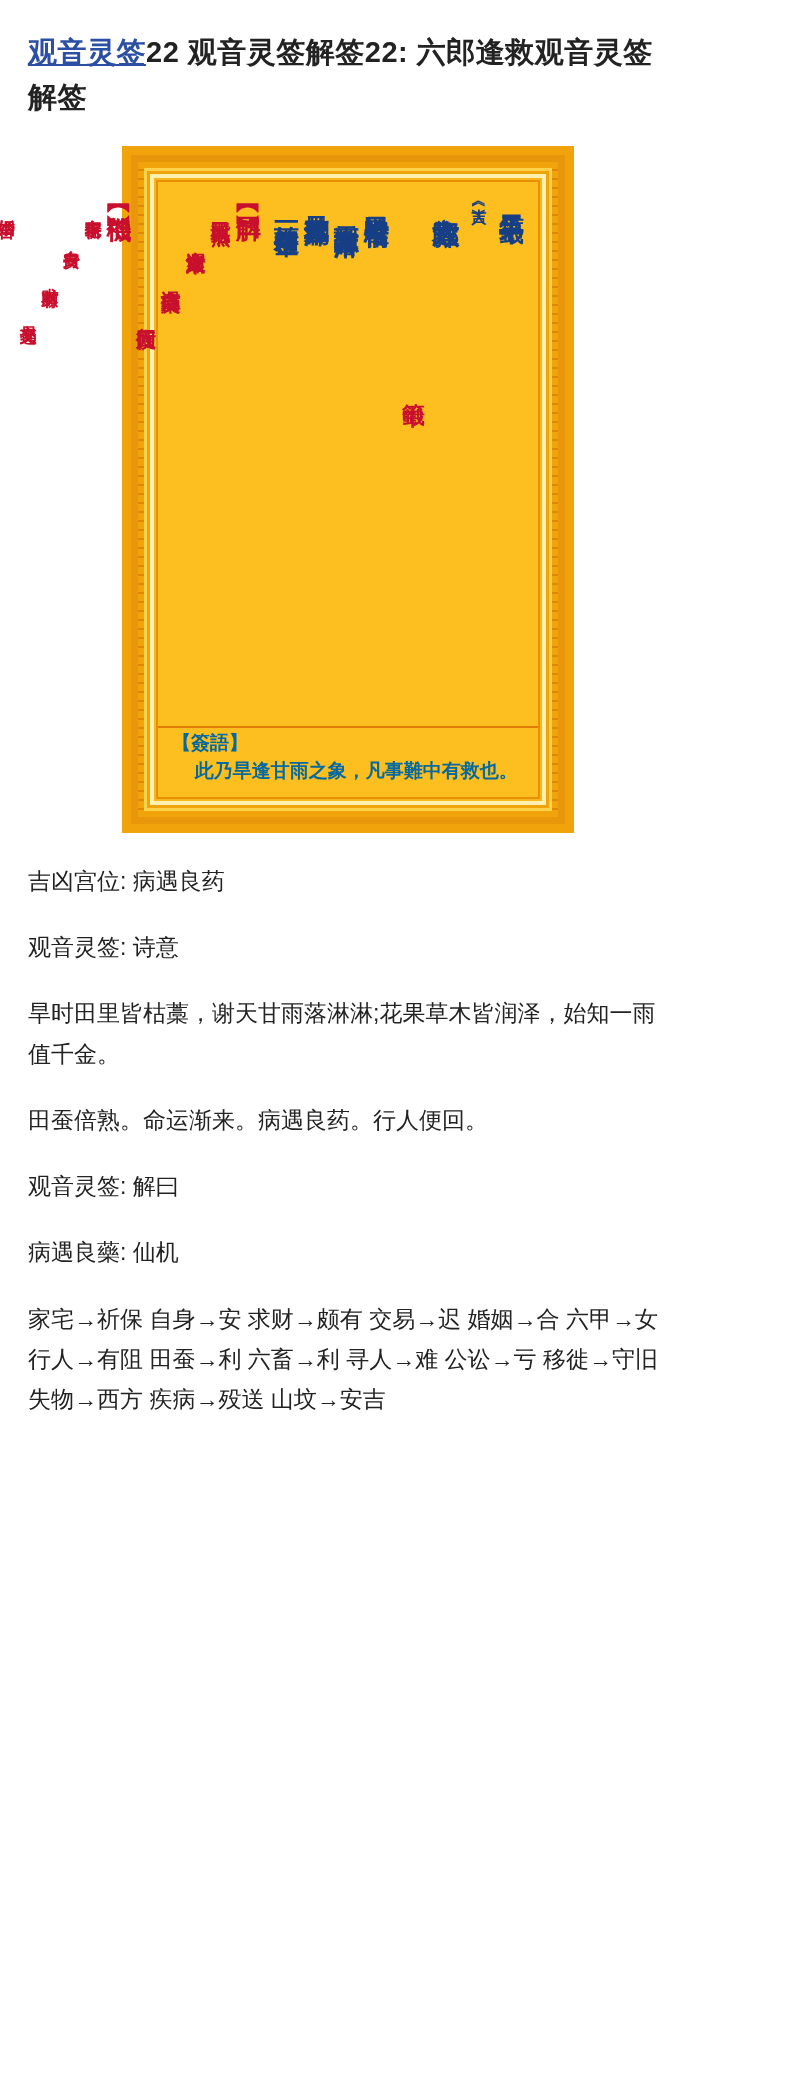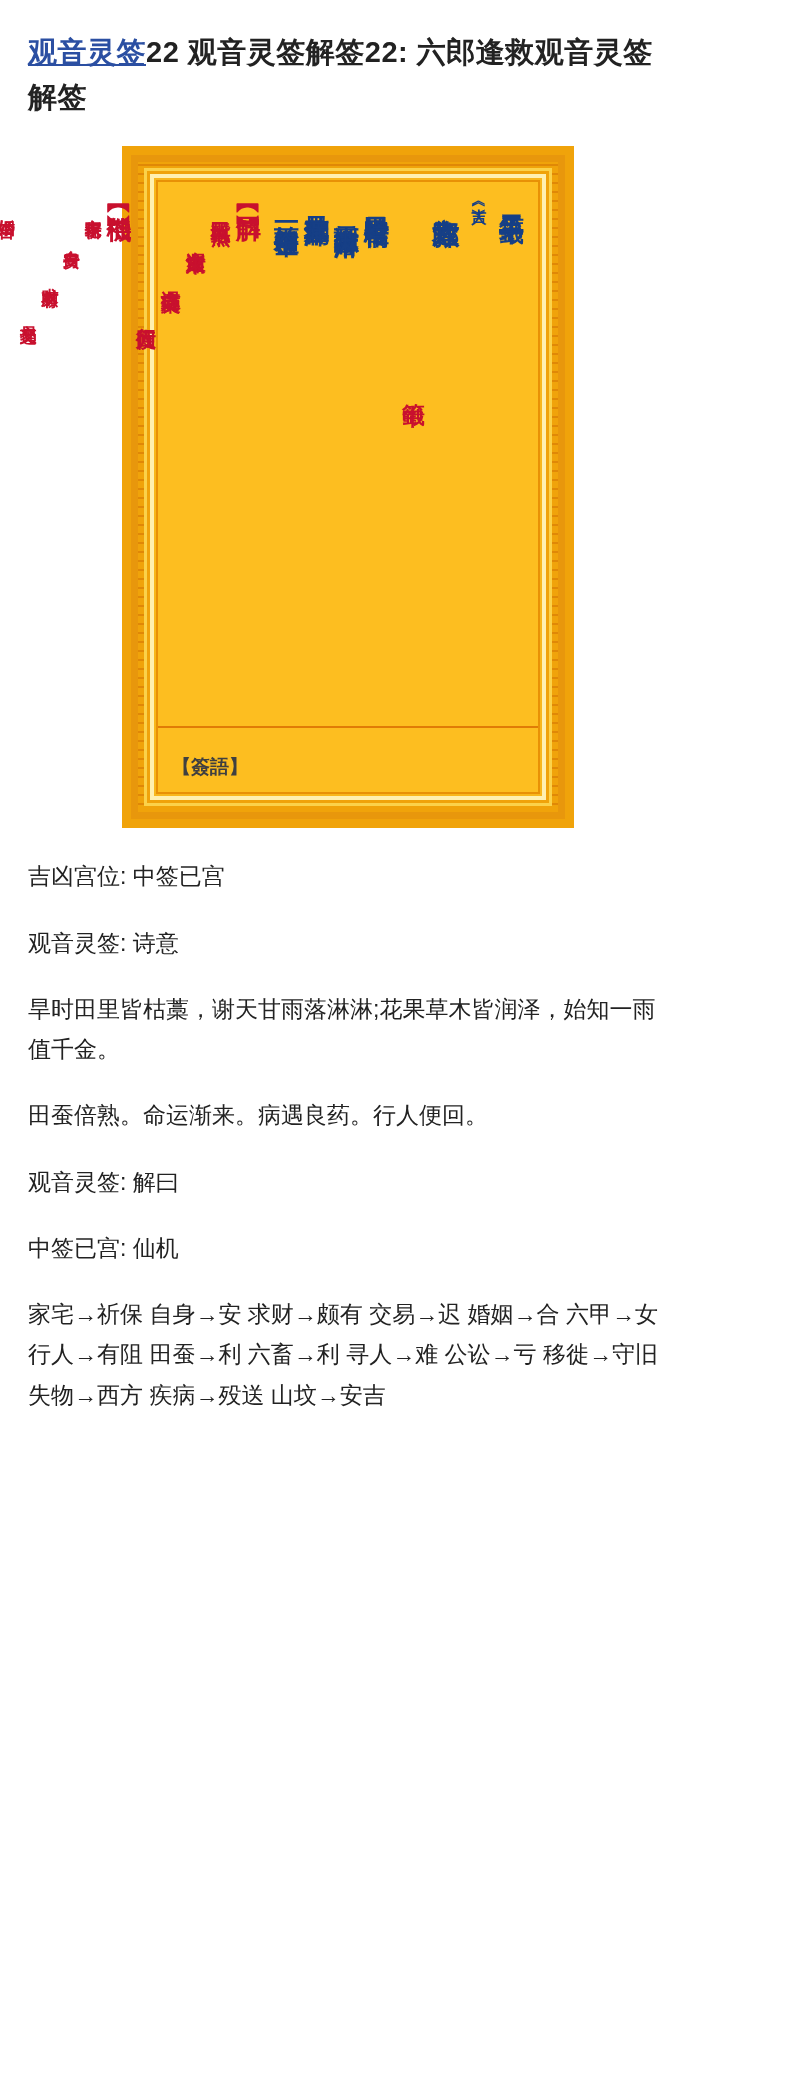--- a/index.html
+++ b/index.html
@@ -144,23 +144,23 @@
     font-family: "DejaVu Serif", "Liberation Serif", serif;
     font-weight: bold;
     margin-top: 190px;
   }
   .col-offset-1 { margin-top: 10px; }
   .col-offset-2 { margin-top: 40px; }
   .col-offset-3 { margin-top: 78px; }
   .col-offset-4 { margin-top: 116px; }
   .charm-note {
     border-top: 2px solid #e07c06;
-    padding: 24px 14px 12px 14px;
+    padding: 0 14px 12px 14px;
     font-family: "DejaVu Serif", "Liberation Serif", serif;
-    color: #404040;
+    color: #0369a1;
     font-size: 19px;
     font-weight: bold;
     line-height: 1.5;
   }
   .charm-note .lbl { display: block; }
   .charm-note .txt { display: block; text-indent: 1.2em; }
   
   .para {
     font-size: 23px;
     line-height: 1.75;
@@ -226,30 +226,31 @@
                 <div class="col col-red-s col-offset-4">交易遲</div>
                 <div class="col col-red-s col-offset-1">婚姻合</div>
                 <div class="col col-red-s col-offset-2">六甲女</div>
                 <div class="col col-red-s col-offset-3">行人有阻</div>
                 <div class="col col-red-s col-offset-4">田蠶六畜利</div>
 
               </div>
 
               <div class="charm-note">
                 <span class="lbl">【簽語】</span>
+                <span class="txt">此乃旱逢甘雨之象，凡事難中有救也。</span>
               </div>
 
             </div>
           </div>
         </div>
       </div>
     </div>
   </div>
 
-  <p class="para">吉凶宫位: 中签已宫</p>
+  <p class="para">吉凶宫位: 病遇良药</p>
   <p class="para">观音灵签: 诗意</p>
   <p class="para">旱时田里皆枯藁，谢天甘雨落淋淋;花果草木皆润泽，始知一雨值千金。</p>
   <p class="para">田蚕倍熟。命运渐来。病遇良药。行人便回。</p>
   <p class="para">观音灵签: 解曰</p>
-  <p class="para">中签已宫: 仙机</p>
+  <p class="para">病遇良藥: 仙机</p>
   <p class="para">家宅→祈保 自身→安 求财→颇有 交易→迟 婚姻→合 六甲→女 行人→有阻 田蚕→利 六畜→利 寻人→难 公讼→亏 移徙→守旧 失物→西方 疾病→殁送 山坟→安吉</p>
 
 </div>
 
 </body></html>

